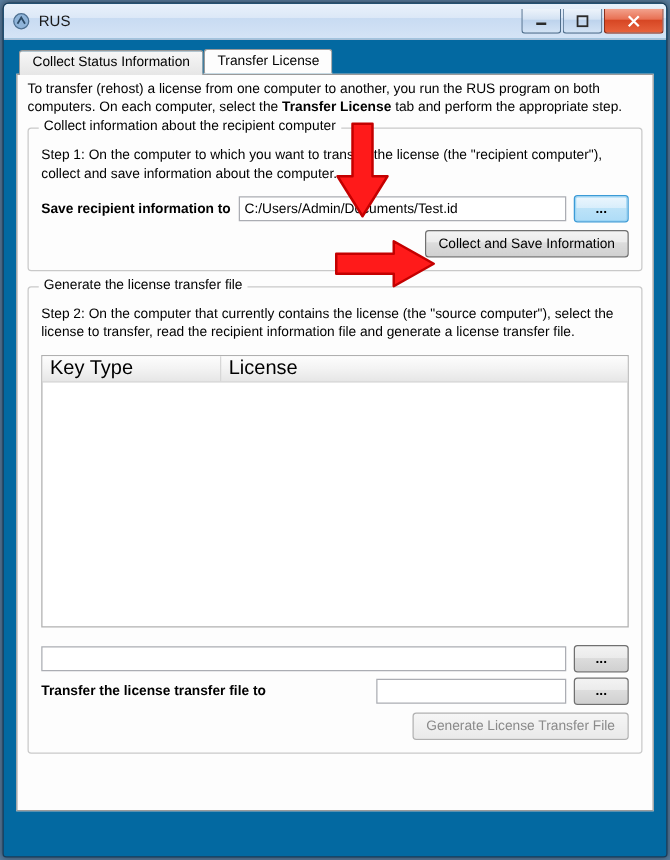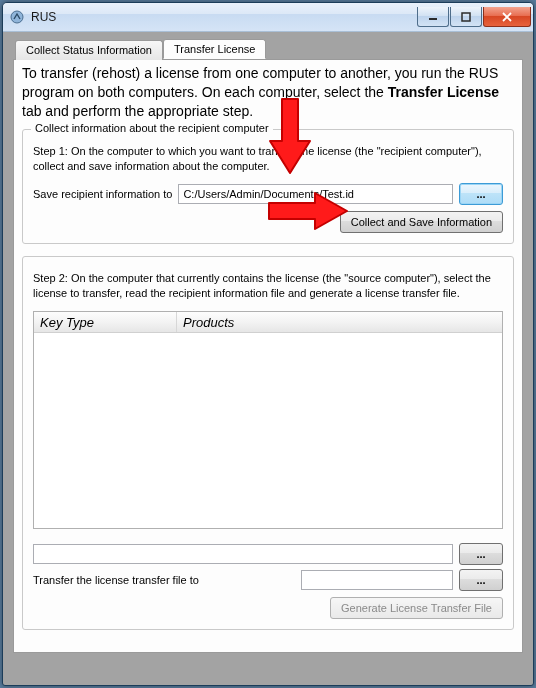--- a/index.html
+++ b/index.html
@@ -8,21 +8,21 @@
     font-family: "Segoe UI", Tahoma, sans-serif;
     font-size: 11px;
     background: #5a7ea0;
     overflow: hidden;
   }
   .window {
     position: relative;
     width: 530px;
     height: 682px;
     margin: 2px auto;
-    background: #a3a3a3;
+    background: #0369a1;
     border: 1px solid #1b3c59;
     border-radius: 5px 5px 3px 3px;
     box-shadow: 0 0 6px rgba(0,0,0,.45);
     overflow: hidden;
   }
   
   .titlebar {
     height: 28px;
     background: linear-gradient(to bottom,
       #e9f1fb 0%, #dce8f7 40%, #c8dbf2 41%, #d5e4f6 100%);
@@ -93,21 +93,21 @@
   }
   .tabpage {
     border: 1px solid #9a9a9a;
     background: #fdfdfd;
     padding: 4px 8px 10px 8px;
     min-height: 590px;
     box-sizing: border-box;
   }
 
   .intro {
-    font-size: 14px;
+    font-size: 11px;
     line-height: 1.35;
     margin: 0 0 8px 0;
   }
   .intro b { font-weight: bold; }
 
   .group {
     border: 1px solid #c9c9c9;
     border-radius: 3px;
     padding: 10px 10px 10px 10px;
     margin: 6px 0 12px 0;
@@ -127,20 +127,21 @@
   }
 
   .row {
     display: flex;
     align-items: center;
     gap: 6px;
     margin: 4px 0;
   }
   .row label {
     white-space: nowrap;
+    font-weight: bold;
   }
   input[type="text"] {
     flex: 1;
     height: 20px;
     border: 1px solid #abadb3;
     padding: 1px 4px;
     font-size: 11px;
     box-sizing: border-box;
     background: #fff;
   }
@@ -183,26 +184,25 @@
   }
   .lv-head {
     display: flex;
     background: linear-gradient(to bottom,#fdfdfd 0%, #f3f3f3 50%, #e6e6e6 100%);
     border-bottom: 1px solid #d0d0d0;
     height: 20px;
     align-items: center;
   }
   .lv-col {
     padding: 0 6px;
-    font-size: 13px;
+    font-size: 16px;
     border-right: 1px solid #d7d7d7;
     height: 100%;
     display: flex;
     align-items: center;
-    font-style: italic;
   }
   .lv-col.c1 { width: 130px; }
   .lv-col.c2 { width: 110px; }
   .lv-col.c3 { flex: 1; border-right: none; }
 
   .spacer-row { flex:1; }
 
   
   .arrow {
     position: absolute;
@@ -274,27 +274,28 @@
         </div>
 
         <div class="right">
           <button class="btn">
             <span>Collect and Save Information</span>
           </button>
         </div>
       </div>
 
       <div class="group">
+        <span class="group-title">Generate the license transfer file</span>
 
         <p class="step">Step 2: On the computer that currently contains the license (the "source computer"), select the license to transfer, read the recipient information file and generate a license transfer file.</p>
 
         <div class="listview">
           <div class="lv-head">
             <div class="lv-col c1">Key Type</div>
-            <div class="lv-col c3">Products</div>
+            <div class="lv-col c3">License</div>
           </div>
         </div>
 
         <div style="height:10px"></div>
 
         <div class="row">
           <input type="text" readonly="" style="">
           <button class="btn browse">
             <span>...</span>
           </button>

